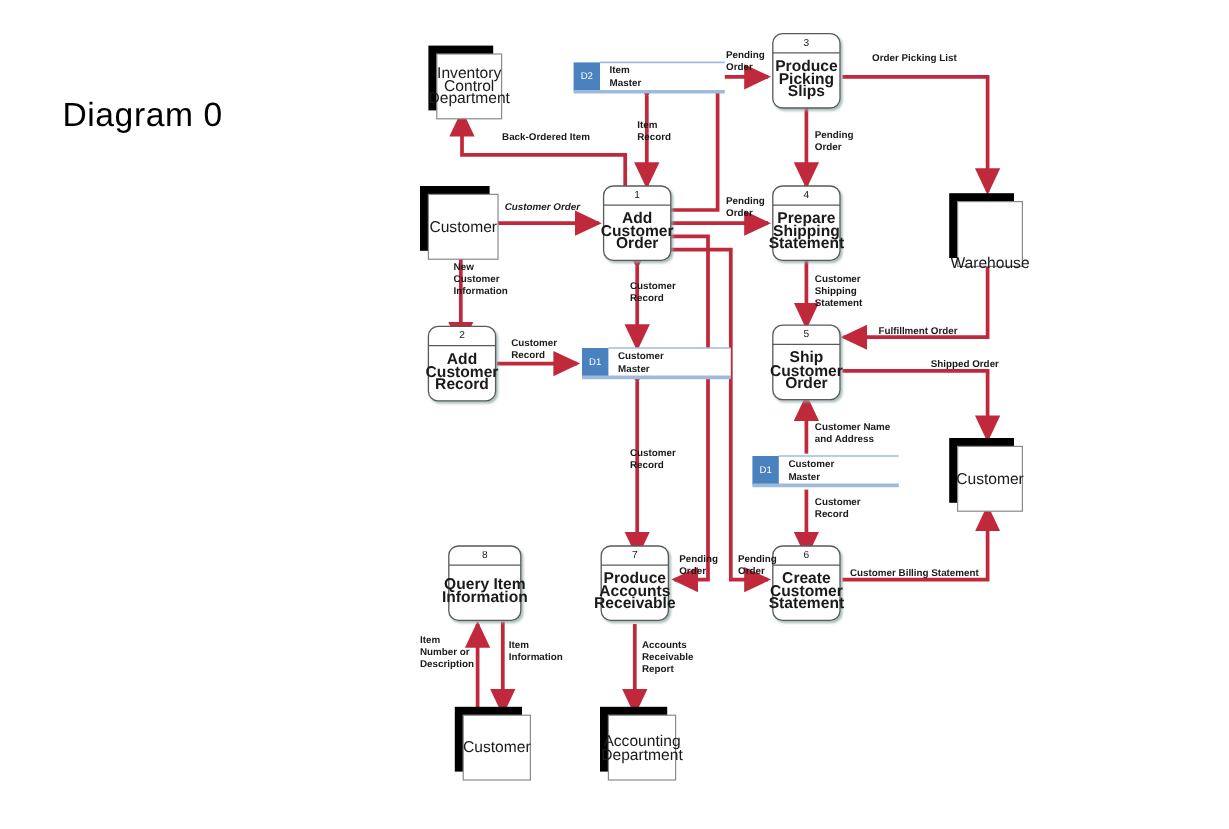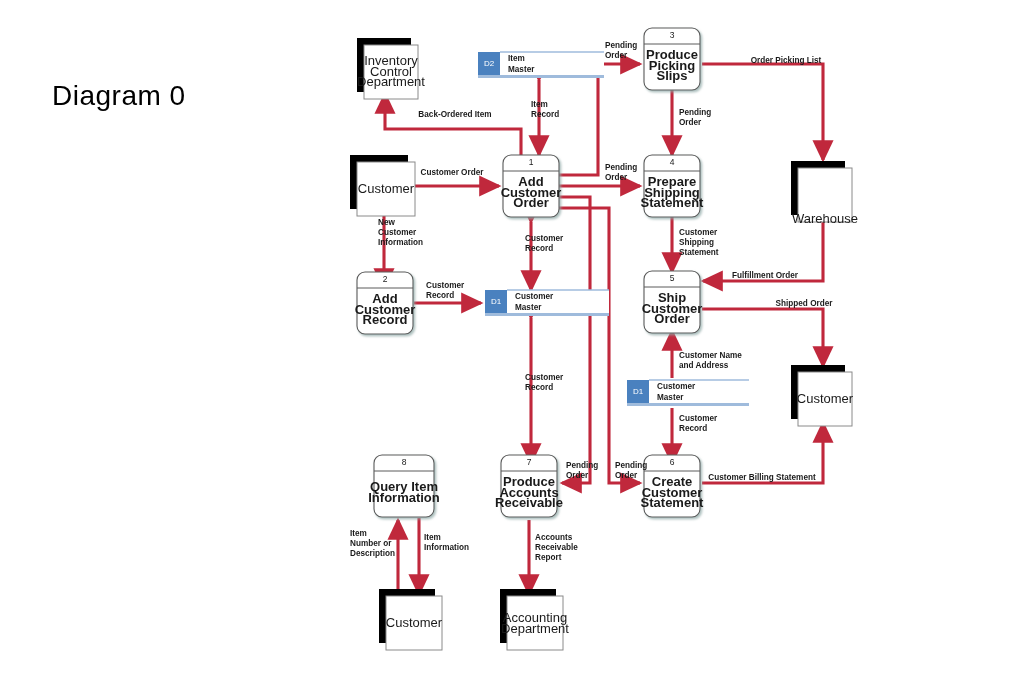--- a/index.html
+++ b/index.html
@@ -302,37 +302,37 @@
 <div class="ds-name" style="left:515px; top:292px;">Customer
 Master</div>
 
 <div class="ds-id" style="left:638px; top:387px;">D1</div>
 <div class="ds-name" style="left:657px; top:382px;">Customer
 Master</div>
 
 <div class="lbl center" style="left:455px; top:110px;">Back-Ordered Item</div>
 <div class="lbl" style="left:531px; top:100px;">Item
 Record</div>
-<div class="lbl center" style="left:452px; top:168px;">Customer Order</div>
+<div class="lbl center" style="left:452px; top:168px;font-style:italic;">Customer Order</div>
 <div class="lbl" style="left:378px; top:218px;">New
 Customer
 Information</div>
 <div class="lbl" style="left:426px; top:281px;">Customer
 Record</div>
 <div class="lbl" style="left:525px; top:234px;">Customer
 Record</div>
 <div class="lbl" style="left:525px; top:373px;">Customer
 Record</div>
 <div class="lbl" style="left:605px; top:41px;">Pending
 Order</div>
 <div class="lbl" style="left:605px; top:163px;">Pending
 Order</div>
 <div class="lbl" style="left:679px; top:108px;">Pending
 Order</div>
-<div class="lbl center" style="left:762px; top:56px;padding-left:48px;">Order Picking List</div>
+<div class="lbl center" style="left:762px; top:44px;">Order Picking List</div>
 <div class="lbl" style="left:679px; top:228px;">Customer
 Shipping
 Statement</div>
 <div class="lbl center" style="left:765px; top:271px;">Fulfillment Order</div>
 <div class="lbl center" style="left:804px; top:299px;">Shipped Order</div>
 <div class="lbl" style="left:679px; top:351px;">Customer Name
 and Address</div>
 <div class="lbl" style="left:679px; top:414px;">Customer
 Record</div>
 <div class="lbl" style="left:566px; top:461px;">Pending

